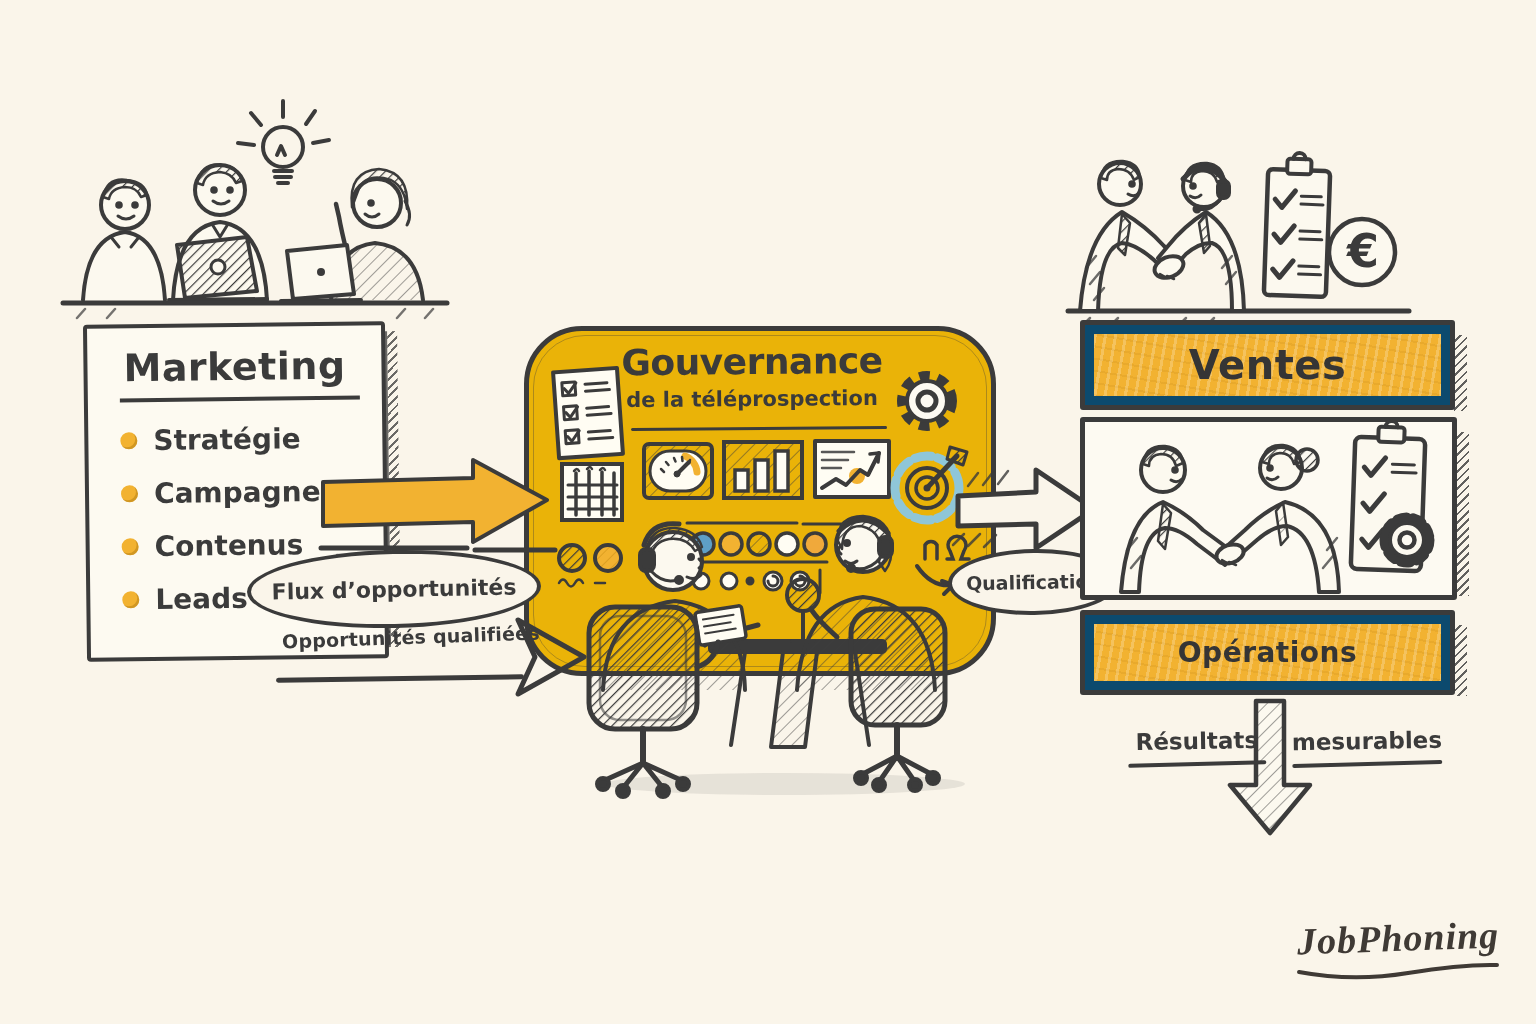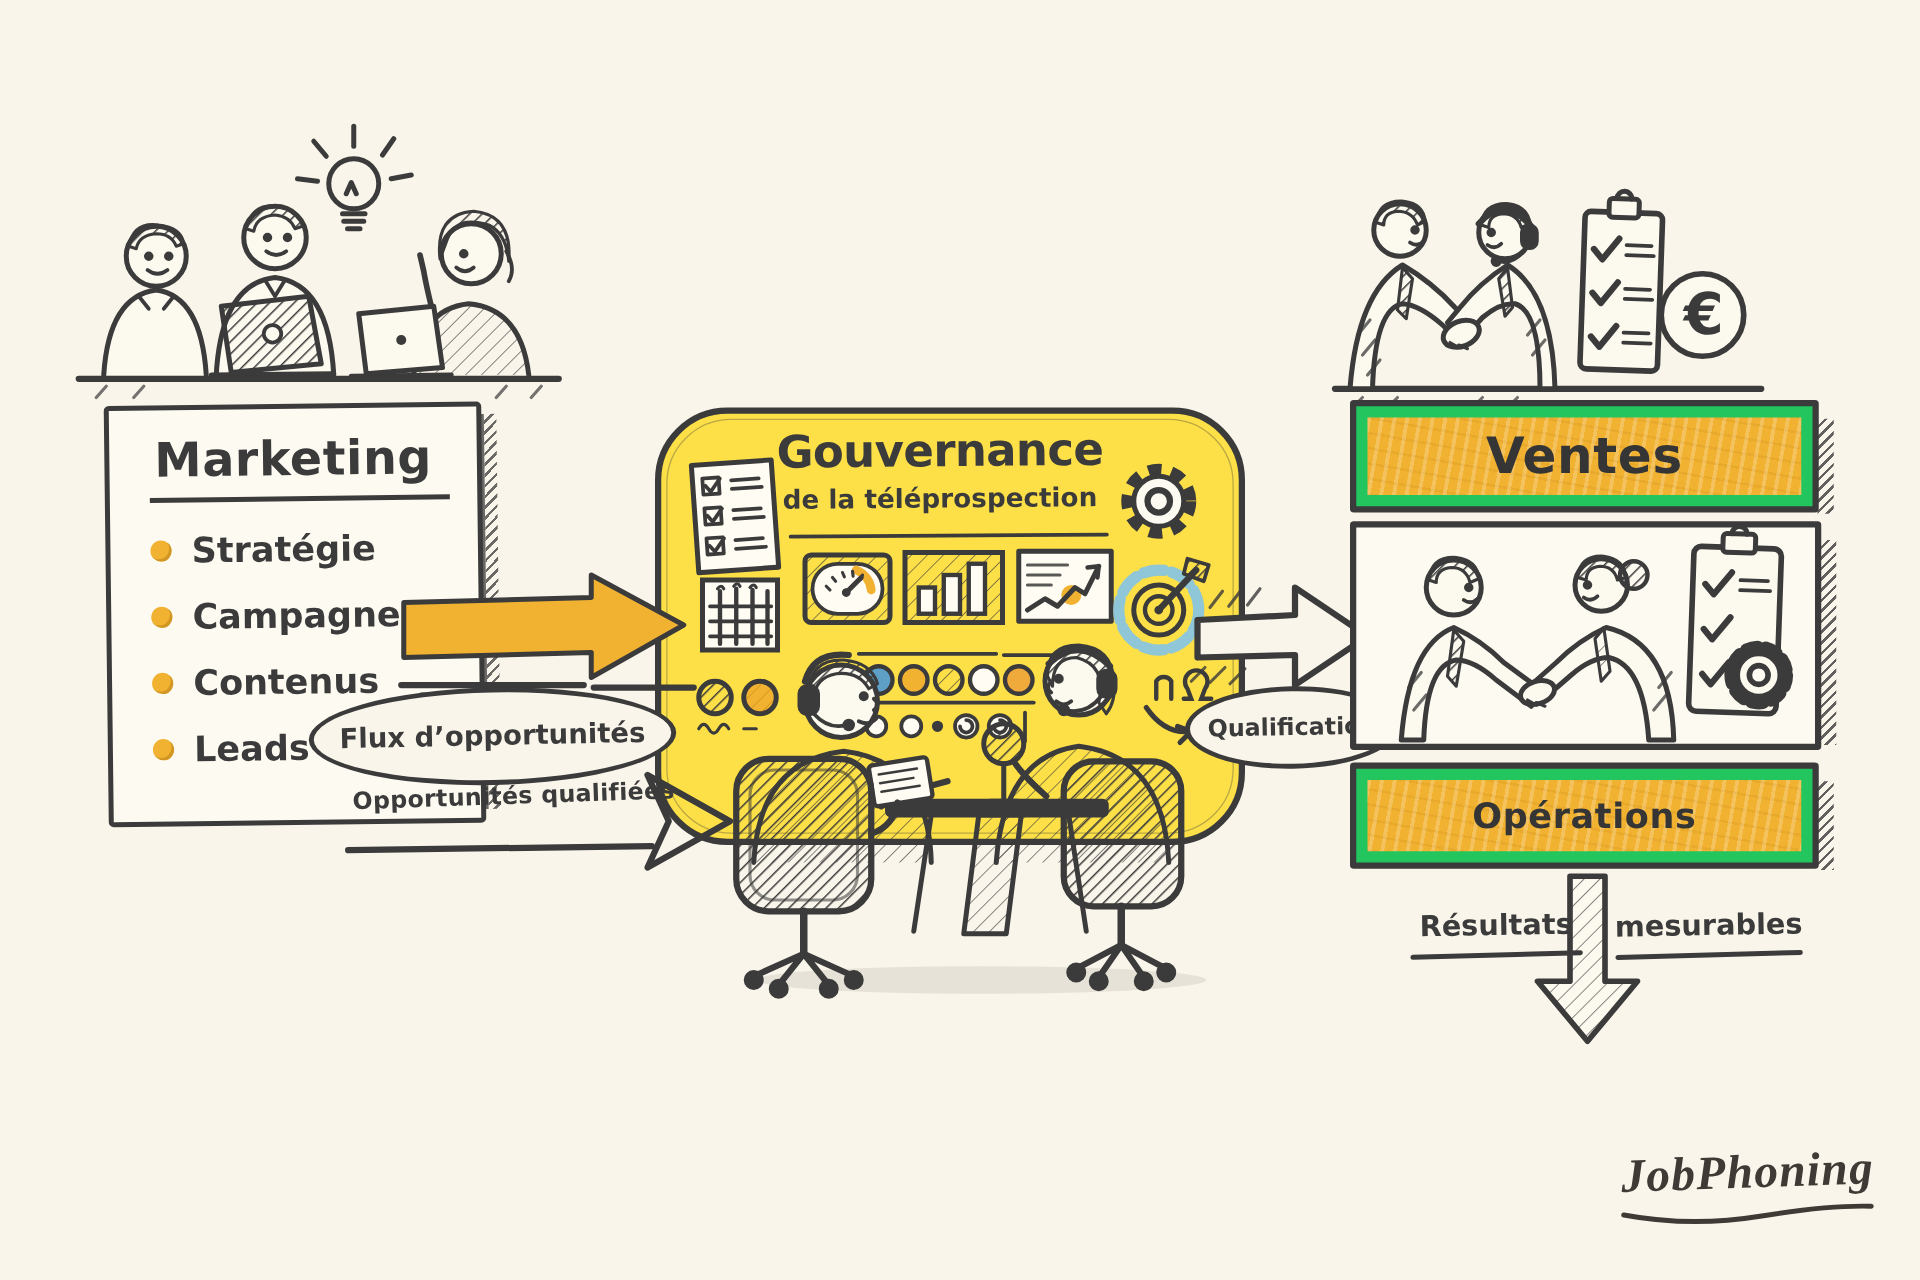--- a/index.html
+++ b/index.html
@@ -31,21 +31,21 @@
     font-size:38px;font-weight:700;letter-spacing:.5px;
     display:inline-block;border-bottom:4px solid var(--ink);padding:0 14px 8px 4px;
   }
   .marketing-list{list-style:none;margin-top:22px;}
   .marketing-list li{display:flex;align-items:center;gap:16px;margin-bottom:20px;font-size:28px;font-weight:600;}
   .bullet-dot{width:17px;height:17px;border-radius:50%;background:var(--yellow);
     box-shadow:inset -2px -2px 0 0 rgba(150,100,10,.35);flex:0 0 auto;}
   
   .gov-panel{
     left:524px;top:326px;width:472px;height:350px;
-    background:#fde047;border:5px solid var(--ink);border-radius:58px;
+    background:#eab308;border:5px solid var(--ink);border-radius:58px;
   }
   .gov-panel::after{
     content:"";position:absolute;inset:4px;border:1.5px solid rgba(59,59,59,.35);
     border-radius:52px;pointer-events:none;
   }
   .gov-title{left:68px;top:10px;width:310px;text-align:center;font-size:36px;
     font-weight:700;letter-spacing:-.5px;transform:rotate(-.5deg);}
   .gov-subtitle{left:68px;top:56px;width:310px;text-align:center;font-size:21px;
     font-weight:700;transform:rotate(-.5deg);}
   .gov-underline{left:102px;top:96px;width:256px;height:3px;background:var(--ink);
@@ -58,21 +58,21 @@
   .flux-oval{left:247px;top:550px;width:294px;height:78px;font-size:22px;transform:rotate(-1.2deg);}
   .qualification-oval{left:948px;top:549px;width:172px;height:66px;font-size:19px;transform:rotate(-1deg);}
   
   .qualified-banner{left:262px;top:610px;width:334px;height:95px;}
   .qualified-text{position:absolute;left:20px;top:16px;font-size:19px;font-weight:600;
     transform:rotate(-2deg);letter-spacing:.2px;}
   .qualified-underline{position:absolute;left:14px;top:66px;width:248px;height:5px;
     background:var(--ink);border-radius:3px;transform:rotate(-.8deg);}
   
   .stage-box{
-    border:5px solid var(--ink);background:#22c55e;border-radius:3px;
+    border:5px solid var(--ink);background:#0c4a6e;border-radius:3px;
   }
   .stage-box .inner-yellow{
     position:absolute;inset:9px;background:var(--yellow);
     background-image:repeating-linear-gradient(100deg,rgba(255,255,255,.22) 0 3px,transparent 3px 10px),
       repeating-linear-gradient(10deg,rgba(190,130,20,.18) 0 2px,transparent 2px 12px);
     display:flex;align-items:center;justify-content:center;
   }
   .stage-label{font-size:40px;font-weight:700;letter-spacing:.5px;color:#353535;}
   .ventes-box{left:1080px;top:320px;width:375px;height:90px;}
   .operations-box{left:1080px;top:610px;width:375px;height:85px;}

